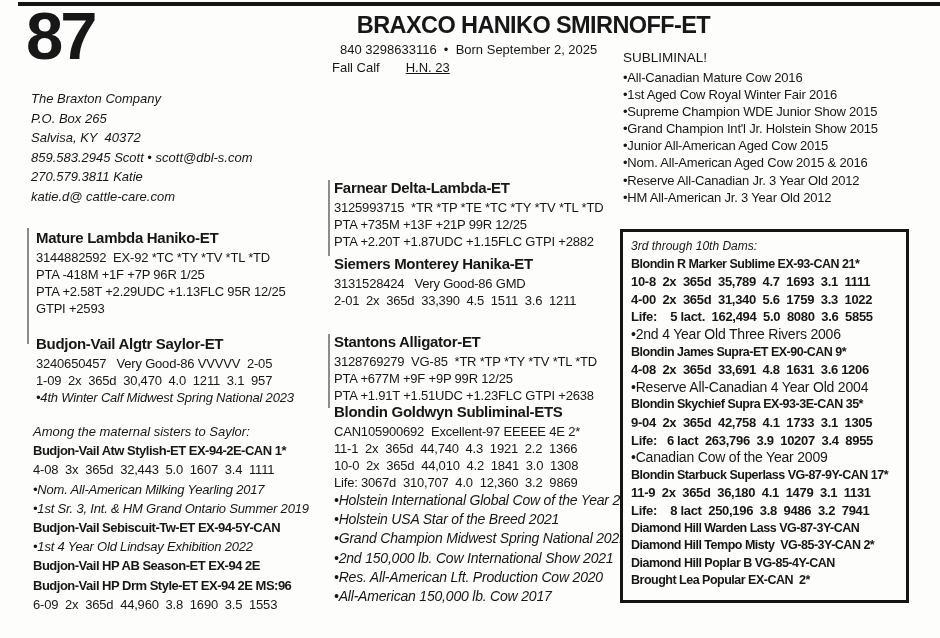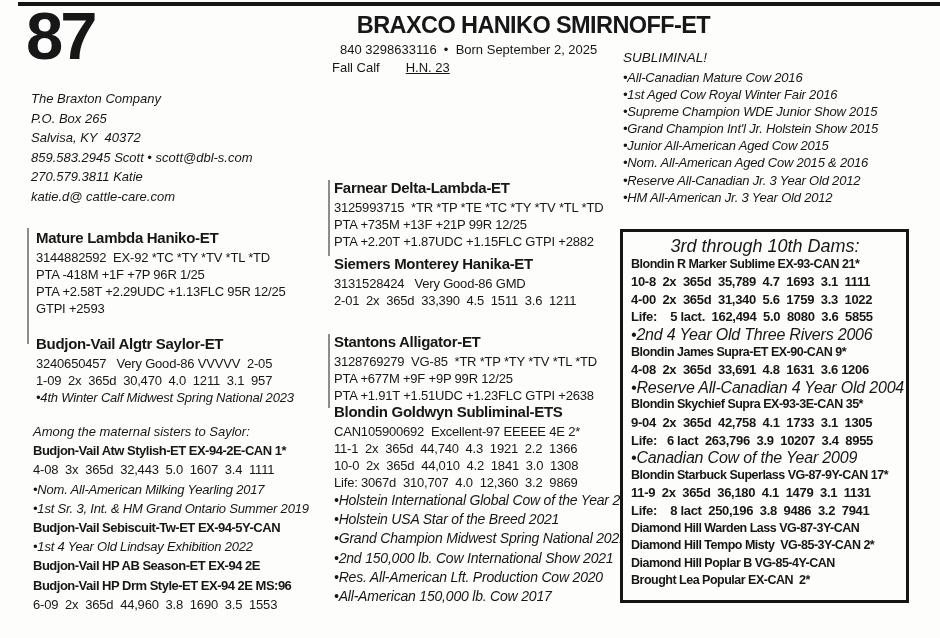--- a/index.html
+++ b/index.html
@@ -16,21 +16,21 @@
 
   .lot { left:26px; top:2px; font-size:67px; font-weight:bold; letter-spacing:-3px; line-height:1; }
 
   .title { left:230px; top:12px; width:480px; text-align:right;
            font-size:23.5px; font-weight:bold; letter-spacing:-0.6px; }
 
   .reg-line    { left:340px; top:42px; font-size:13px; }
   .season-line { left:332px; top:60px; font-size:13px; }
   .season-line .hn { margin-left:26px;text-decoration:underline; }
 
-  .awards-top { left:623px; top:50px; font-size:13px; font-style:italic; }
+  .awards-top { left:623px; top:50px; font-size:13px; }
   .awards-top .hd { font-size:13.5px; margin-bottom:4px; }
   .awards-top .it { line-height:17.1px; letter-spacing:-0.2px; }
 
   .contact { left:31px; top:89px; font-size:13px; font-style:italic; }
   .contact .ln { line-height:19.5px; }
 
   .blk .nm { font-size:15px; font-weight:bold; letter-spacing:-0.3px; line-height:19px; margin-bottom:2px; white-space:pre; }
   .blk .pl { font-size:13px; line-height:17px; letter-spacing:-0.2px; }
   .blk .bu { font-size:13px; line-height:18px; font-style:italic; letter-spacing:-0.2px; }
 
@@ -49,24 +49,24 @@
   .blk-m4 { left:334px; top:402px; }
   .blk-m4 .bu { font-size:14px; line-height:19.2px; }
 
   .vbar { width:2px; background:#8c8c8c; }
   .vbar-sire { left:27px;  top:228px; height:116px; }
   .vbar-m1   { left:328px; top:180px; height:76px;  }
   .vbar-m3   { left:328px; top:334px; height:74px;  }
 
   .dams-box { left:620px; top:229px; width:289px; height:374px;
               border:3px solid #151515; padding:6px 7px 0 8px; background:#fdfdfc; }
-  .dams-box .hd { font-size:18px; font-style:italic; line-height:17.6px;text-align:center; }
+  .dams-box .hd { font-size:12px; font-style:italic; line-height:17.6px; }
   .dams-box .dn { font-size:12.5px; font-weight:bold; letter-spacing:-0.5px; line-height:17.6px; }
   .dams-box .dd { font-size:13px; line-height:17.6px; letter-spacing:-0.3px;font-weight:bold; }
-  .dams-box .db { font-size:16px; font-style:italic; line-height:17.6px; letter-spacing:-0.2px; }
+  .dams-box .db { font-size:14px; line-height:17.6px; letter-spacing:-0.2px; }
 </style>
 </head>
 <body>
 
 <div class="abs top-rule"></div>
 
 <div class="abs lot">87</div>
 
 <div class="abs title">BRAXCO HANIKO SMIRNOFF-ET</div>
 

